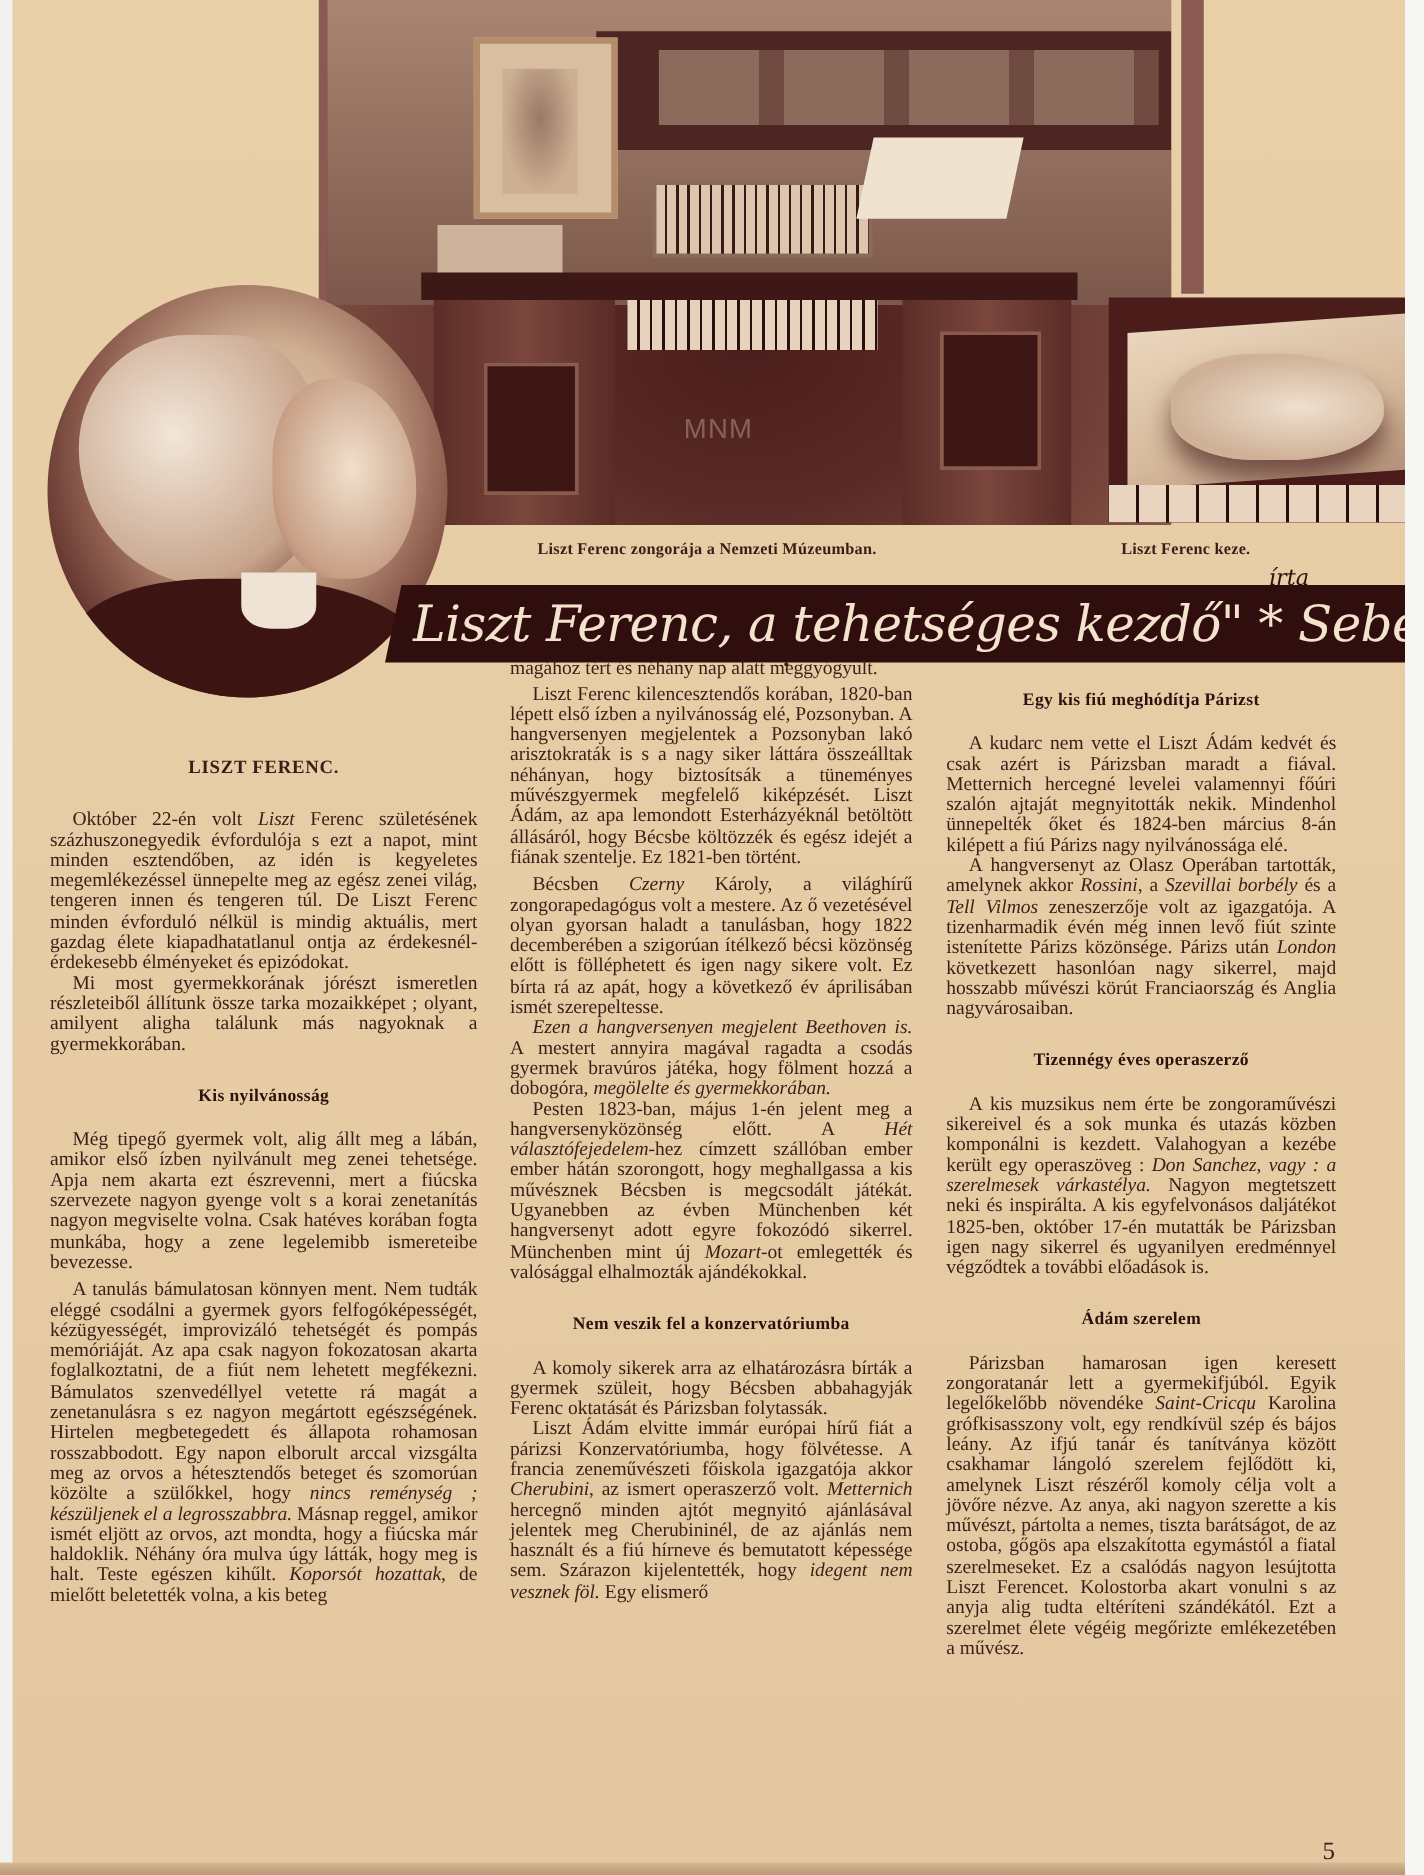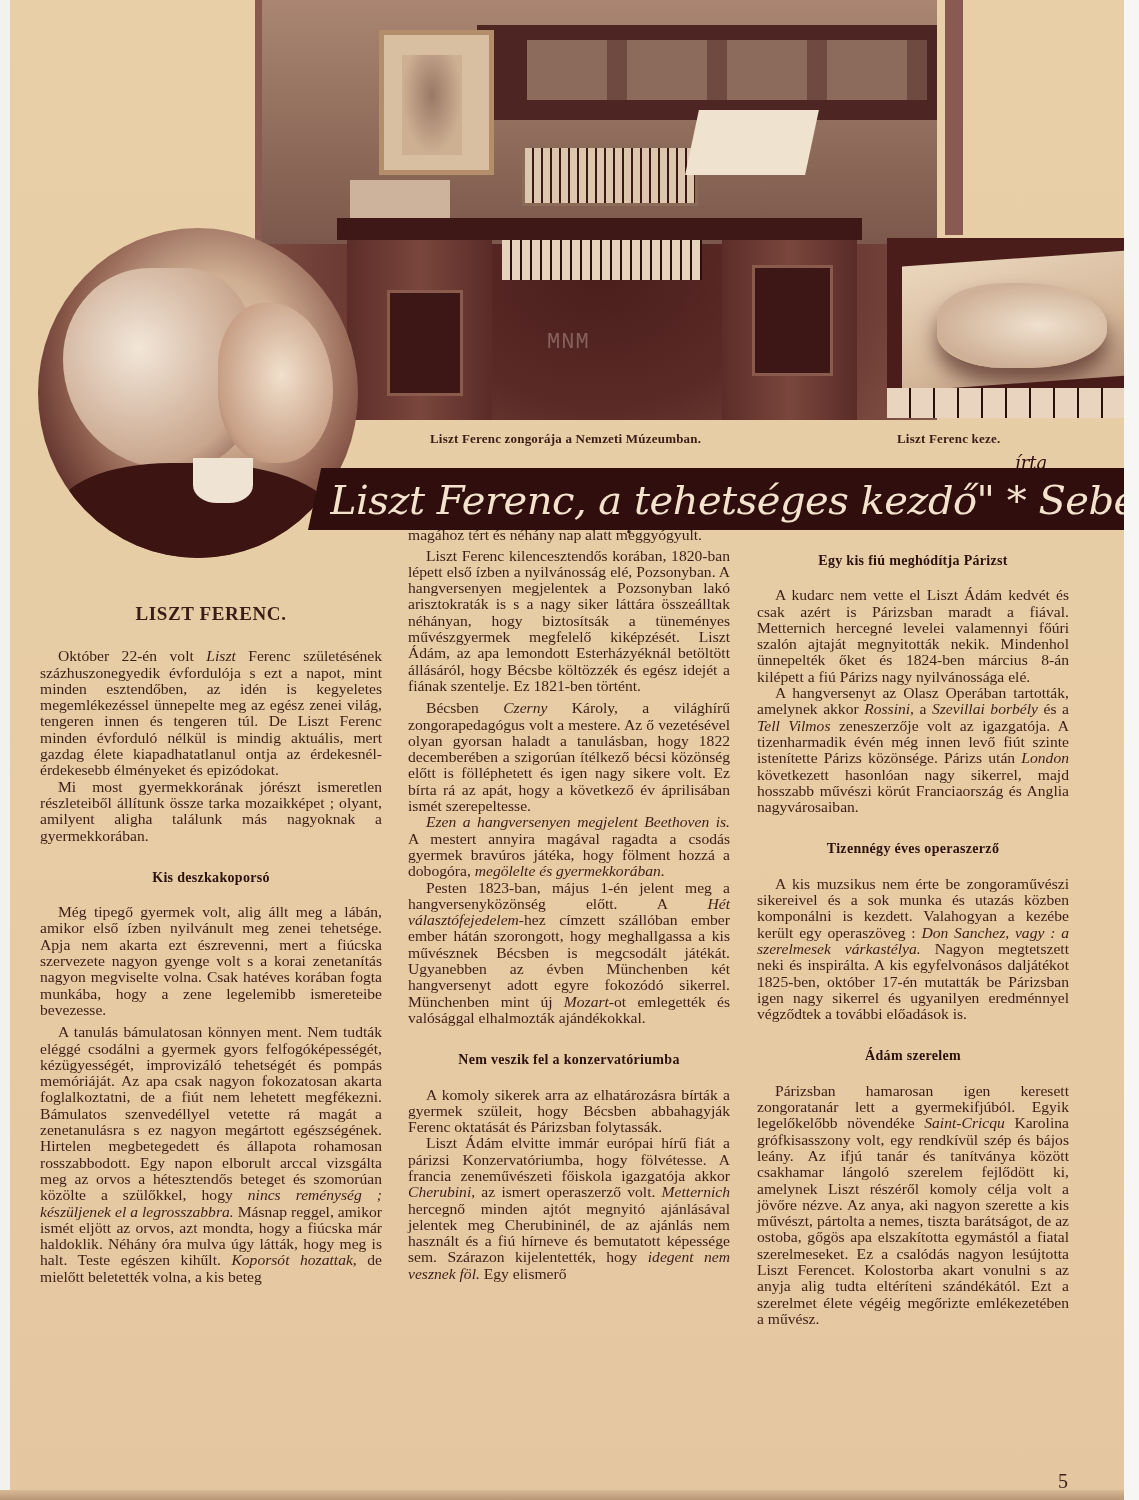--- a/index.html
+++ b/index.html
@@ -29,21 +29,21 @@
     .piano-photo .frame-inner { position:absolute; left:140px; top:55px; width:60px; height:100px; background: radial-gradient(ellipse at 50% 40%, #9a7866, #cdb092 70%); }
     .piano-photo .desk-top { position:absolute; left:75px; top:218px; width:525px; height:22px; background:#3d1816; }
     .piano-photo .keyboard { position:absolute; left:240px; top:240px; width:200px; height:40px; background: repeating-linear-gradient(90deg,#e6d2bd 0 8px,#2a0f0d 8px 10px); }
     .piano-photo .small-keyboard { position:absolute; left:260px; top:145px; width:170px; height:55px; background: repeating-linear-gradient(90deg,#dcc6ae 0 7px,#3a1816 7px 9px); border:3px solid #8b6a58; }
     .piano-photo .cab-l { position:absolute; left:85px; top:240px; width:145px; height:315px; background: linear-gradient(90deg,#5c2d28,#7a463d 50%,#5a2c27); }
     .piano-photo .cab-r { position:absolute; left:460px; top:240px; width:135px; height:300px; background: linear-gradient(90deg,#5c2d28,#7a463d 50%,#5a2c27); }
     .piano-photo .panel-l { position:absolute; left:125px; top:290px; width:70px; height:100px; background:#3c1716; border:3px solid #8a5a4c; }
     .piano-photo .panel-r { position:absolute; left:490px; top:265px; width:75px; height:105px; background:#3c1716; border:3px solid #8a5a4c; }
     .piano-photo .book { position:absolute; left:430px; top:110px; width:120px; height:65px; background:#efe2cf; transform: skewX(-12deg); }
     .piano-photo .box { position:absolute; left:88px; top:180px; width:100px; height:45px; background:#cdb39b; }
-    .piano-photo .mnm { position:absolute; left:285px; top:330px; width:60px; font-family:Liberation Mono, monospace; font-size:22px; color: rgba(230,210,200,0.35); letter-spacing:1px; }
+    .piano-photo .mnm { position:absolute; left:285px; top:330px; width:60px; font-family:Liberation Sans, sans-serif; font-size:22px; color: rgba(230,210,200,0.35); letter-spacing:1px; }
     .stripe-left { position:absolute; left:255px; top:0; width:18px; height:300px; background:#8a5a52; }
     .stripe-right { position:absolute; left:945px; top:0; width:18px; height:235px; background:#8a5a52; }
     .hand-photo {
       left: 887px; top: 238px; width: 245px; height: 180px;
       background: #4a1d1a;
     }
     .hand-photo .plate { position:absolute; left:15px; top:20px; width:240px; height:125px; background: linear-gradient(165deg,#ead6bd 0%, #d6b99b 60%, #b28f77 100%); transform: skewY(-4deg); }
     .hand-photo .hand { position:absolute; left:50px; top:45px; width:170px; height:85px; border-radius:40% 50% 45% 40%; background: radial-gradient(ellipse at 60% 50%, #efe0ce, #cfb197 70%); box-shadow: 0 15px 20px rgba(60,20,20,0.6); }
     .hand-photo .keys { position:absolute; left:0; top:150px; width:100%; height:30px; background: repeating-linear-gradient(90deg,#e8d4bf 0 22px,#2b0f0d 22px 24px); }
     .portrait {
@@ -68,21 +68,21 @@
     .banner-byline-label { position:absolute; left:1015px; top:452px; font-family:"DejaVu Serif",serif; font-style:italic; font-size:18px; color:#2f0e0d; }
     
     .col { position:absolute; font-family:"Liberation Serif","DejaVu Serif",serif; font-size:15.6px; line-height:16.3px; color:#3b1e17; text-align:justify; }
     .col p { margin:0; text-indent:18px; }
     .col p.noindent { text-indent:0; }
     .col h3 { margin:12px; text-align:center; font-size:14px; font-weight:bold; font-family:"Liberation Serif",serif; color:#2b120e; letter-spacing:0.3px; }
     .col em { font-style: italic; }
     .col1 { left:40px; top:606px; width:342px; }
     .col2 { left:408px; top:527px; width:322px; }
     .col3 { left:757px; top:527px; width:312px; }
-    .col1-title { text-align:center; font-weight:bold; font-size:19px; letter-spacing:0.6px; margin-bottom:26px !important; text-indent:0 !important; }
+    .col1-title { text-align:center; font-weight:bold; font-size:15px; letter-spacing:0.6px; margin-bottom:26px !important; text-indent:0 !important; }
     .gap-s { height:6px; }
     .gap-m { height:14px; }
     .page-number { position:absolute; left:1058px; top:1470px; font-family:"Liberation Serif",serif; font-size:20px; color:#3b1e17; }
     .bottom-shadow { position:absolute; left:0; top:1490px; width:1124px; height:10px; background:linear-gradient(180deg,#d8b995,#b89776); }
     .dot-sep { display:block; text-align:center; text-indent:0; margin-top:-18px; margin-left:120px; font-size:14px; }
   </style>
 </head>
 <body>
 
 <div class="page">
@@ -126,21 +126,21 @@
 
   <div class="banner"></div>
   <div class="banner-byline-label">írta</div>
   <div class="banner-text">Liszt Ferenc, a tehetséges kezdő" * Sebestyén Ed</div>
 
   <div class="col col1">
     <p class="col1-title">LISZT FERENC.</p>
     <p><span>Október 22-én volt </span><em>Liszt</em><span> Ferenc születésének százhuszonegyedik évfordulója s ezt a napot, mint minden esztendőben, az idén is kegyeletes megemlékezéssel ünnepelte meg az egész zenei világ, tengeren innen és tengeren túl. De Liszt Ferenc minden évforduló nélkül is mindig aktuális, mert gazdag élete kiapadhatatlanul ontja az érdekesnél-érdekesebb élményeket és epizódokat.</span></p>
     <p><span>Mi most gyermekkorának jórészt ismeretlen részleteiből állítunk össze tarka mozaikképet ; olyant, amilyent aligha találunk más nagyoknak a gyermekkorában.</span></p>
     <div class="gap-m"></div>
-    <h3>Kis deszkakoporsó</h3>
+    <h3>Kis nyilvánosság</h3>
     <div class="gap-s"></div>
     <p><span>Még tipegő gyermek volt, alig állt meg a lábán, amikor első ízben nyilvánult meg zenei tehetsége. Apja nem akarta ezt észrevenni, mert a fiúcska szervezete nagyon gyenge volt s a korai zenetanítás nagyon megviselte volna. Csak hatéves korában fogta munkába, hogy a zene legelemibb ismereteibe bevezesse.</span></p>
     <div class="gap-s"></div>
     <p><span>A tanulás bámulatosan könnyen ment. Nem tudták eléggé csodálni a gyermek gyors felfogóképességét, kézügyességét, improvizáló tehetségét és pompás memóriáját. Az apa csak nagyon fokozatosan akarta foglalkoztatni, de a fiút nem lehetett megfékezni. Bámulatos szenvedéllyel vetette rá magát a zenetanulásra s ez nagyon megártott egészségének. Hirtelen megbetegedett és állapota rohamosan rosszabbodott. Egy napon elborult arccal vizsgálta meg az orvos a hétesztendős beteget és szomorúan közölte a szülőkkel, hogy </span><em>nincs reménység ; készüljenek el a legrosszabbra.</em><span> Másnap reggel, amikor ismét eljött az orvos, azt mondta, hogy a fiúcska már haldoklik. Néhány óra mulva úgy látták, hogy meg is halt. Teste egészen kihűlt. </span><em>Koporsót hozattak</em><span>, de mielőtt beletették volna, a kis beteg</span></p>
   </div>
 
   <div class="col col2">
     <p class="noindent">magához tért és néhány nap alatt meggyógyult.</p>
     <span class="dot-sep">•</span>
     <div class="gap-s"></div>

